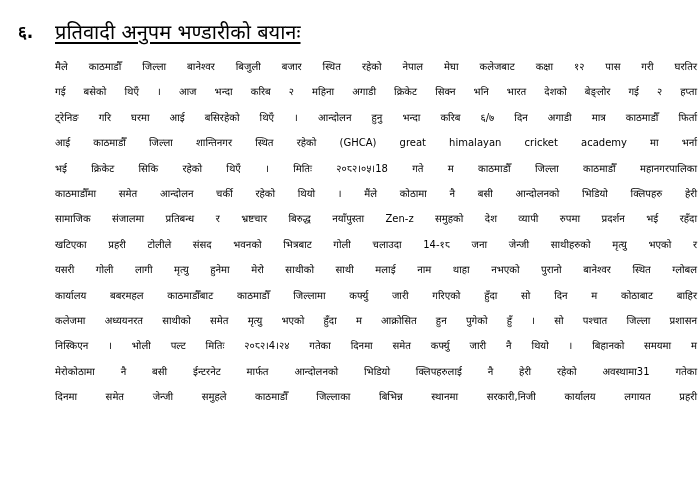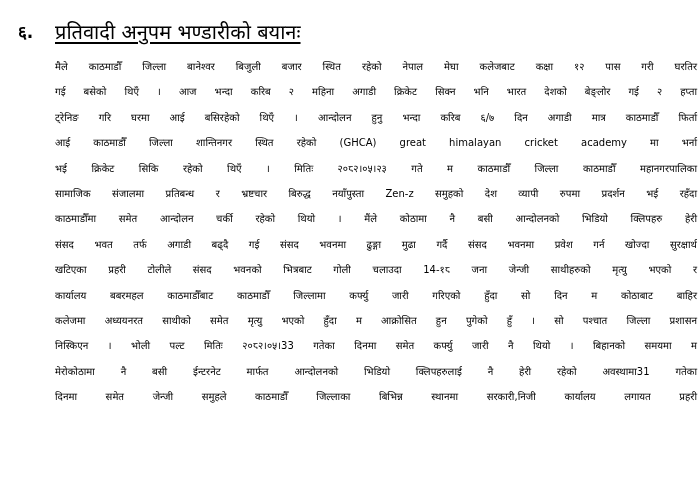--- a/index.html
+++ b/index.html
@@ -56,24 +56,24 @@
 <div class="page">
   <div class="heading-row">
     <div class="section-number">६.</div>
     <div class="section-heading">प्रतिवादी अनुपम भण्डारीको बयानः</div>
   </div>
   <div class="statement-body">
     <div class="statement-line">मैले काठमाडौँ जिल्ला बानेश्वर बिजुली बजार स्थित रहेको नेपाल मेघा कलेजबाट कक्षा १२ पास गरी घरतिर</div>
     <div class="statement-line">गई बसेको थिएँ । आज भन्दा करिब २ महिना अगाडी क्रिकेट सिक्न भनि भारत देशको बेङ्लोर गई २ हप्ता</div>
     <div class="statement-line">ट्रेनिङ गरि घरमा आई बसिरहेको थिएँ । आन्दोलन हुनु भन्दा करिब ६/७ दिन अगाडी मात्र काठमाडौँ फिर्ता</div>
     <div class="statement-line">आई काठमाडौँ जिल्ला शान्तिनगर स्थित रहेको (GHCA) great himalayan cricket academy मा भर्ना</div>
-    <div class="statement-line">भई क्रिकेट सिकि रहेको थिएँ । मितिः २०८२।०५।२३ गते म काठमाडौँ जिल्ला काठमाडौँ महानगरपालिका</div>
+    <div class="statement-line">भई क्रिकेट सिकि रहेको थिएँ । मितिः २०८२।०५।18 गते म काठमाडौँ जिल्ला काठमाडौँ महानगरपालिका</div>
+    <div class="statement-line">काठमाडौँमा समेत आन्दोलन चर्की रहेको थियो । मैंले कोठामा नै बसी आन्दोलनको भिडियो क्लिपहरु हेरी</div>
     <div class="statement-line">सामाजिक संजालमा प्रतिबन्ध र भ्रष्टचार बिरुद्ध नयाँपुस्ता Zen-z समुहको देश व्यापी रुपमा प्रदर्शन भई रहँदा</div>
-    <div class="statement-line">काठमाडौँमा समेत आन्दोलन चर्की रहेको थियो । मैंले कोठामा नै बसी आन्दोलनको भिडियो क्लिपहरु हेरी</div>
-    <div class="statement-line">संसद भवत तर्फ अगाडी बढ्दै गई संसद भवनमा ढुङ्गा मुढा गर्दै संसद भवनमा प्रवेश गर्न खोज्दा सुरक्षार्थ</div>
     <div class="statement-line">खटिएका प्रहरी टोलीले संसद भवनको भित्रबाट गोली चलाउदा 14-१८ जना जेन्जी साथीहरुको मृत्यु भएको र</div>
+    <div class="statement-line">यसरी गोली लागी मृत्यु हुनेमा मेरो साथीको साथी मलाई नाम थाहा नभएको पुरानो बानेश्वर स्थित ग्लोबल</div>
     <div class="statement-line">कार्यालय बबरमहल काठमाडौँबाट काठमाडौँ जिल्लामा कर्फ्यु जारी गरिएको हुँदा सो दिन म कोठाबाट बाहिर</div>
     <div class="statement-line">कलेजमा अध्ययनरत साथीको समेत मृत्यु भएको हुँदा म आक्रोसित हुन पुगेको हुँ । सो पश्चात जिल्ला प्रशासन</div>
-    <div class="statement-line">निस्किएन । भोली पल्ट मितिः २०८२।०५।33 गतेका दिनमा समेत कर्फ्यु जारी नै थियो । बिहानको समयमा म</div>
+    <div class="statement-line">निस्किएन । भोली पल्ट मितिः २०८२।4।२४ गतेका दिनमा समेत कर्फ्यु जारी नै थियो । बिहानको समयमा म</div>
     <div class="statement-line">मेरोकोठामा नै बसी ईन्टरनेट मार्फत आन्दोलनको भिडियो क्लिपहरुलाई नै हेरी रहेको अवस्थामा31 गतेका</div>
     <div class="statement-line">दिनमा समेत जेन्जी समुहले काठमाडौँ जिल्लाका बिभिन्न स्थानमा सरकारी,निजी कार्यालय लगायत प्रहरी</div>
   </div>
 </div>
 
 </body></html>

